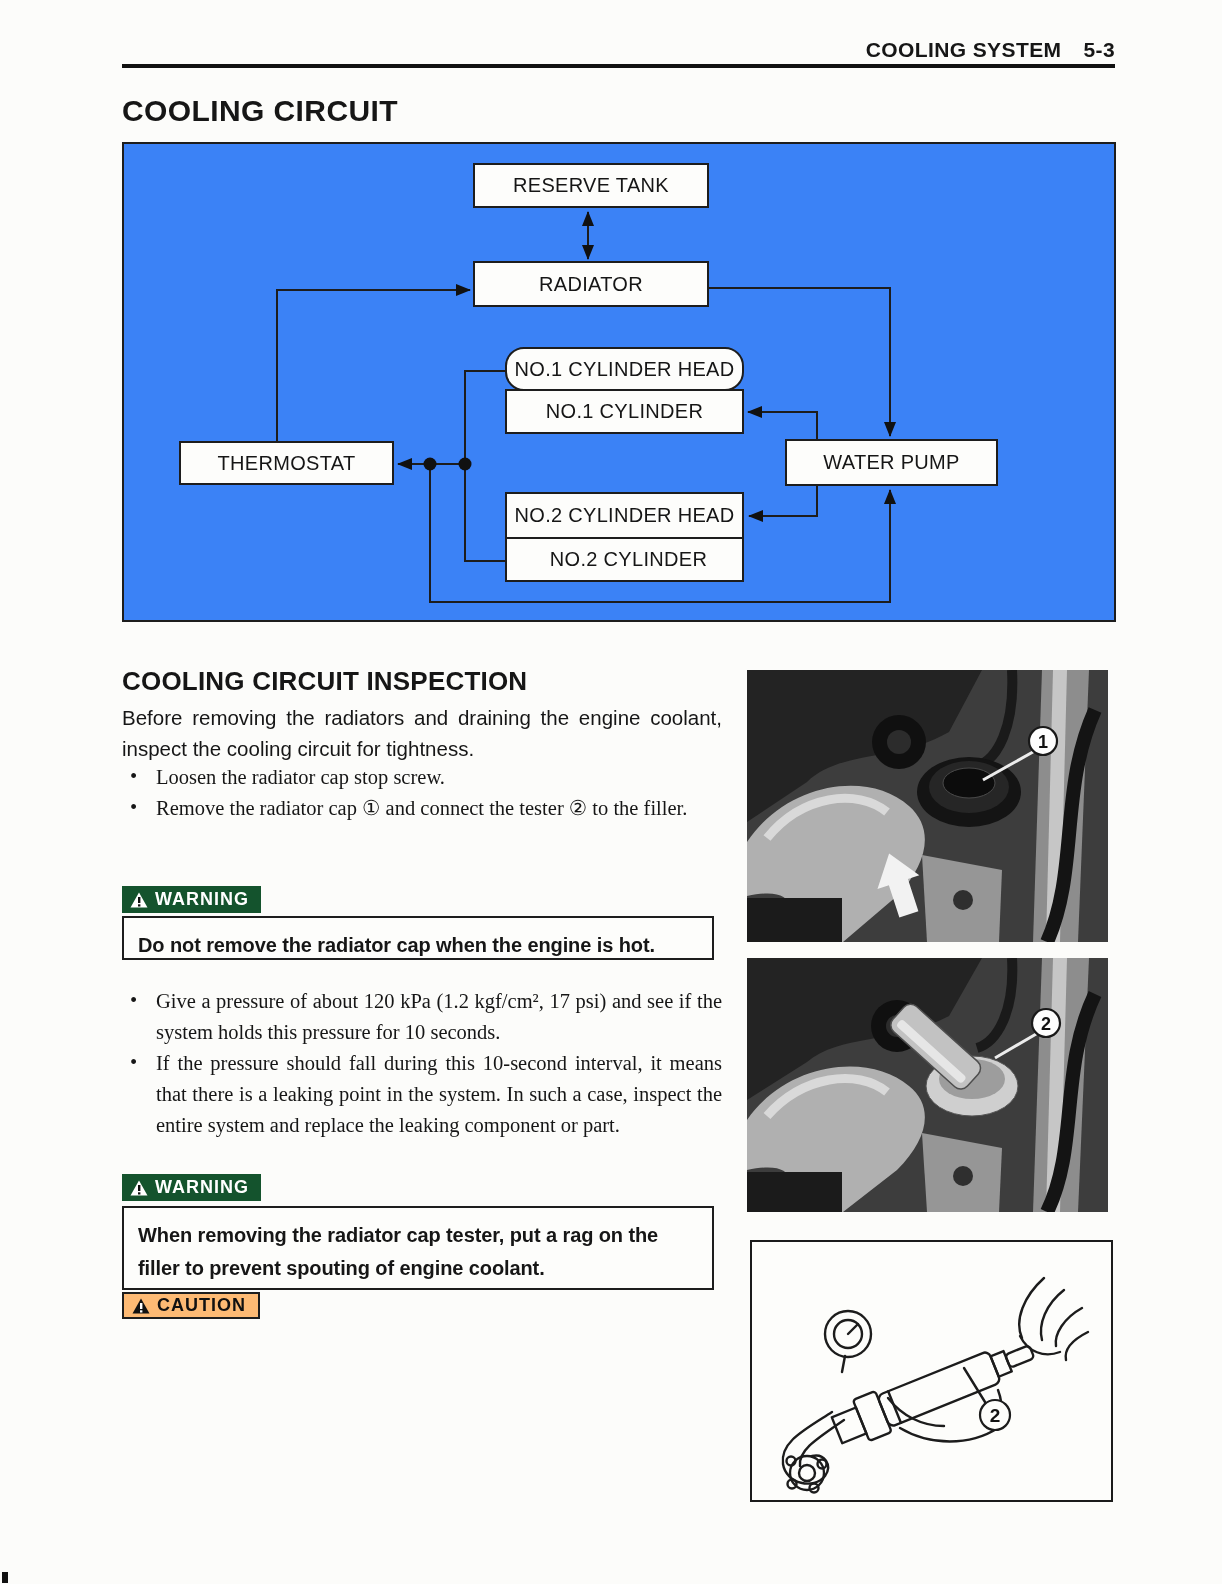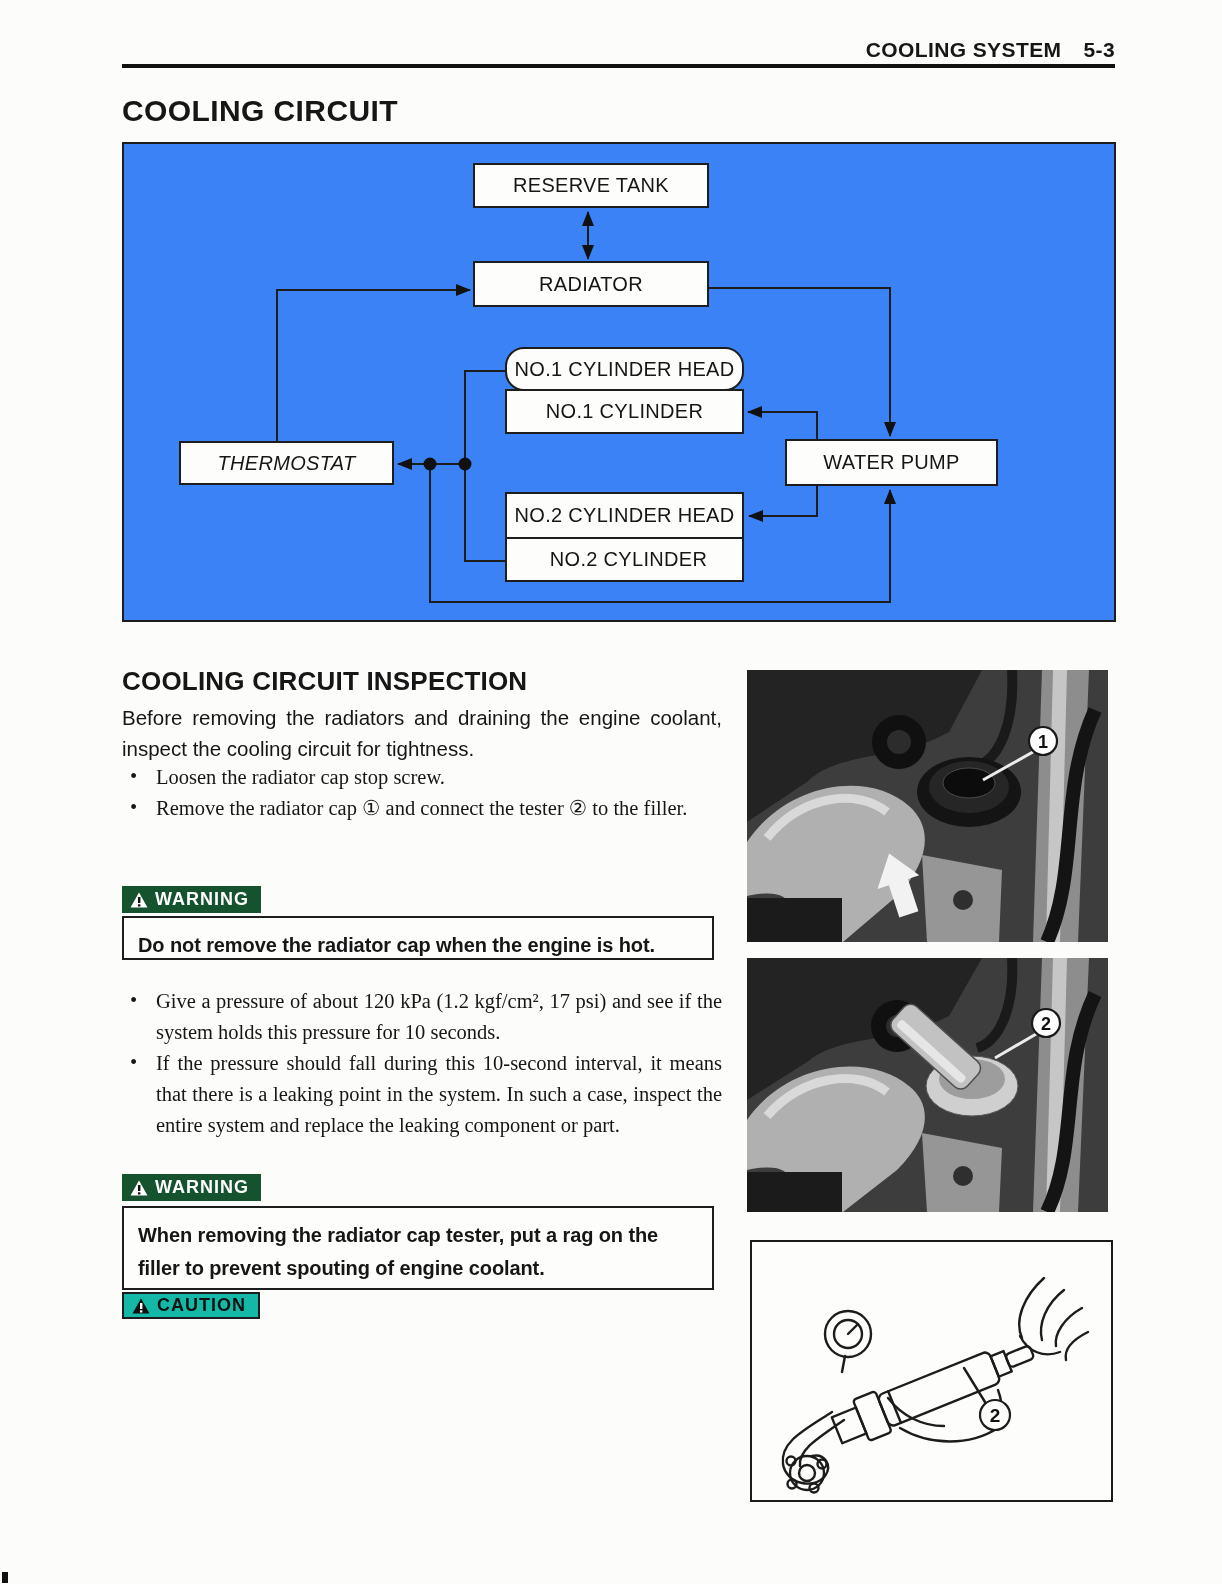--- a/index.html
+++ b/index.html
@@ -27,21 +27,21 @@
   
   .para{position:absolute;left:122px;width:600px;font-size:20.5px;line-height:31px;
         text-align:justify;}
   .bullets{position:absolute;left:122px;width:600px;font-size:20.5px;line-height:31px;}
   .bullet{position:relative;padding-left:34px;text-align:justify;font-family:Liberation Serif, serif;}
   .bullet::before{content:"\2022";position:absolute;left:8px;top:-1px;}
   
   .badge{position:absolute;left:122px;height:27px;display:flex;align-items:center;
          gap:7px;padding:0 12px 0 8px;font-size:18px;font-weight:bold;letter-spacing:1px;}
   .badge.warn{background:#14532d;color:#fff;}
-  .badge.caut{background:#14b8a6;color:#111;border:2px solid #1d1d1d;box-sizing:border-box;}
+  .badge.caut{background:#fdba74;color:#111;border:2px solid #1d1d1d;box-sizing:border-box;}
   .alertbox{position:absolute;left:122px;width:592px;border:2px solid #1d1d1d;
             box-sizing:border-box;background:#fdfdfb;padding:11px 14px;
             font-size:20px;font-weight:bold;line-height:33px;letter-spacing:-0.1px;}
   
   .photo{position:absolute;left:747px;width:361px;background:#3d3d3d;overflow:hidden;}
   .lineart{position:absolute;left:750px;width:363px;height:262px;border:2.5px solid #1b1b1b;
            box-sizing:border-box;background:#fdfdfb;}
   .corner-mark{position:absolute;left:2px;top:1572px;width:6px;height:11px;background:#111;}
 </style>
 </head>
@@ -90,21 +90,21 @@
       </div>
     <div class="fbox" style="left:349px;top:117px;width:236px;height:46px;">
         <span>RADIATOR</span>
       </div>
     <div class="fbox" style="left:381px;top:203px;width:239px;height:44px;border-radius:19px;">
         <span>NO.1 CYLINDER HEAD</span>
       </div>
     <div class="fbox" style="left:381px;top:245px;width:239px;height:45px;">
         <span>NO.1 CYLINDER</span>
       </div>
-    <div class="fbox" style="left:55px;top:297px;width:215px;height:44px;font-style:italic;">
+    <div class="fbox" style="left:55px;top:297px;width:215px;height:44px;">
         <span>THERMOSTAT</span>
       </div>
     <div class="fbox" style="left:661px;top:295px;width:213px;height:47px;">
         <span>WATER PUMP</span>
       </div>
     <div class="fbox" style="left:381px;top:348px;width:239px;height:47px;">
         <span>NO.2 CYLINDER HEAD</span>
       </div>
     <div class="fbox" style="left:381px;top:393px;width:239px;height:45px;padding-left:8px;">
         <span>NO.2 CYLINDER</span>

